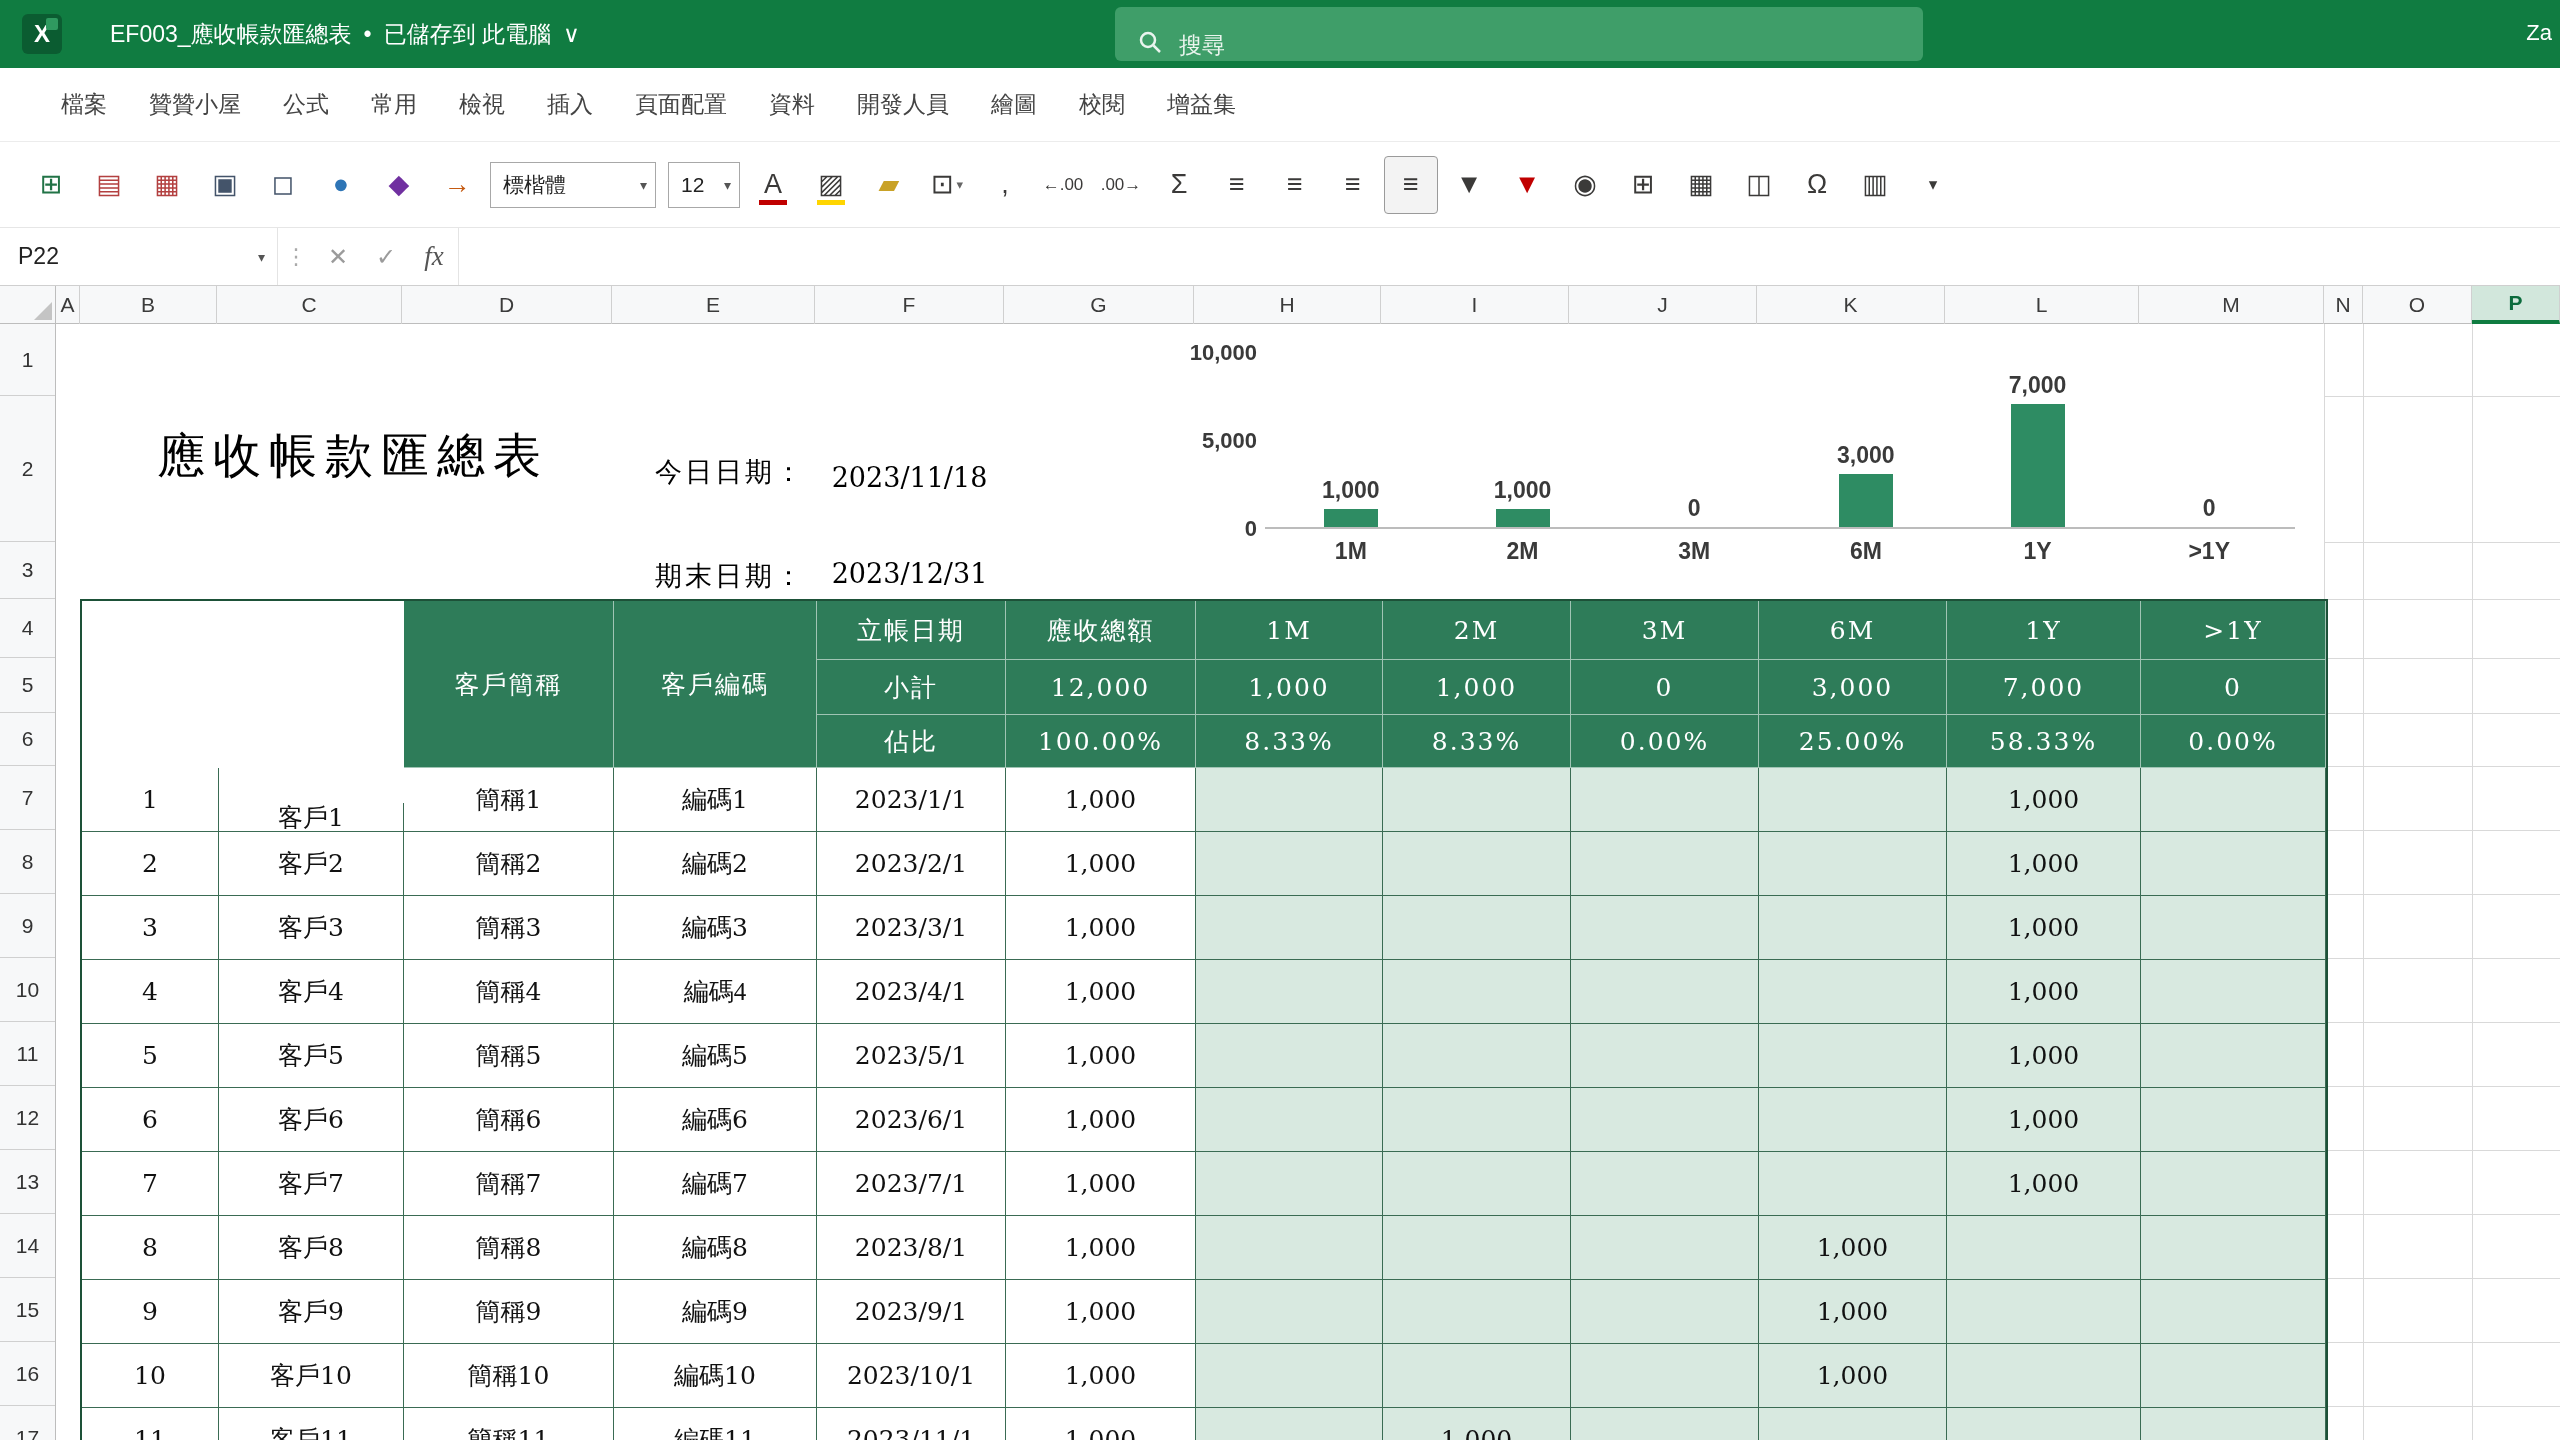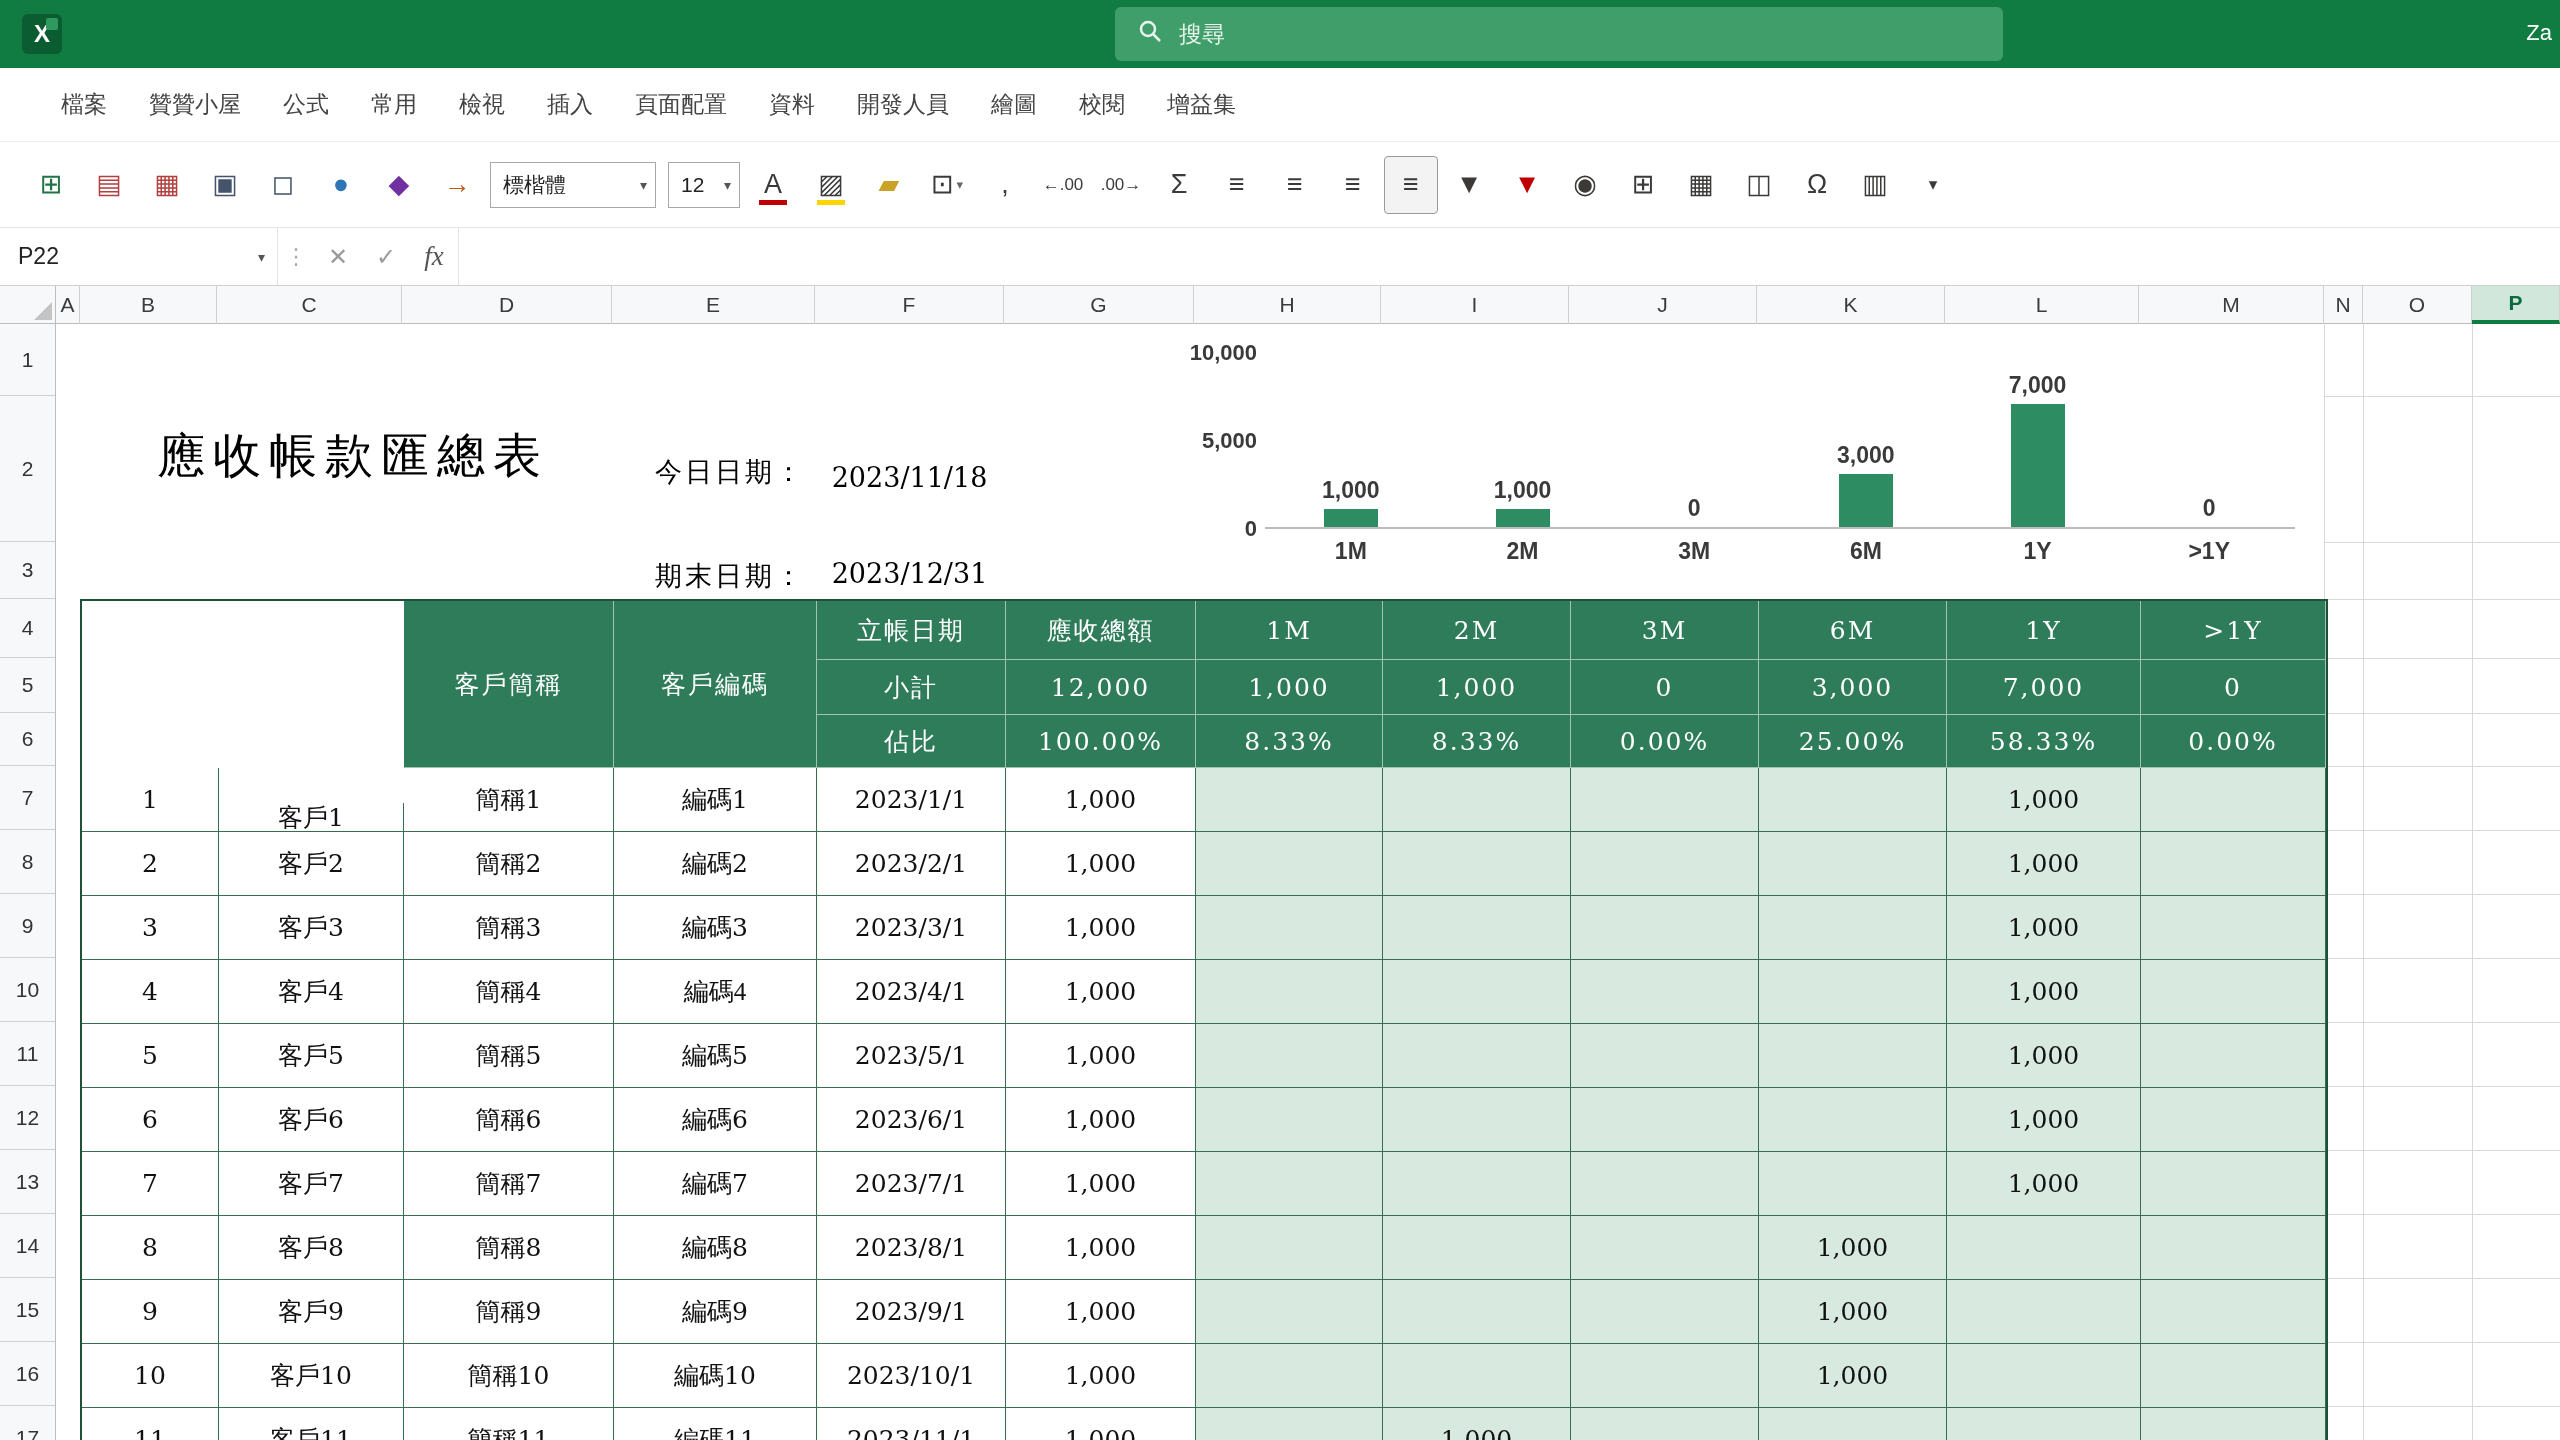--- a/index.html
+++ b/index.html
@@ -12,22 +12,22 @@
   
   .titlebar { position:absolute; top:0; left:0; width:2560px; height:68px;
     background:var(--tbgreen); color:#fff; }
   .appicon { position:absolute; left:22px; top:14px; width:40px; height:40px;
     background:#0b5c31; border-radius:6px; display:flex; align-items:center;
     justify-content:center; color:#fff; font-weight:bold; font-size:24px; }
   .appicon .sheetcorner { position:absolute; right:4px; top:4px; width:12px; height:12px;
     background:#2f9a60; border-radius:2px; }
   .doctitle { position:absolute; left:110px; top:0; height:68px; display:flex;
     align-items:center; gap:12px; font-size:23px; white-space:nowrap; }
-  .searchbox { position:absolute; left:1115px; top:7px; width:888px; height:54px;
-    background:var(--search); border-radius:6px; display:flex; align-items:center;
+  .searchbox { position:absolute; left:1115px; top:7px; width:808px; height:54px;
+    background:var(--search); border-radius:6px; display:flex; align-items:flex-end;
     gap:16px; padding-left:22px; color:#eaf5ee; font-size:23px; }
   .userbadge { position:absolute; right:8px; top:20px; font-size:22px; color:#fff; }
 
   
   .menubar { position:absolute; top:68px; left:0; width:2560px; height:74px;
     background:#fff; display:flex; align-items:center; padding-left:40px;
     border-bottom:1px solid #ececec; }
   .mtab { padding:0 21px; height:100%; display:flex; align-items:center;
     font-size:23px; color:#444; cursor:default; white-space:nowrap; }
 
@@ -125,20 +125,26 @@
   .td { background:#fff; color:#111; display:flex; align-items:center;
     justify-content:center; font-size:25px;
     border-right:1px solid #3a6b53; border-bottom:1px solid #3a6b53; }
   .td.aging { background:var(--aging); }
 </style>
 </head>
 <body>
 
 <div class="titlebar">
   <div class="appicon">X<div class="sheetcorner"></div></div>
+  <div class="doctitle">
+    <span>EF003_應收帳款匯總表</span>
+    <span>•</span>
+    <span>已儲存到 此電腦</span>
+    <span>∨</span>
+  </div>
   <div class="searchbox">
     <span>
       <svg width="26" height="26" viewBox="0 0 26 26">
           <circle cx="11" cy="11" r="7" stroke="#e9f4ee" stroke-width="2.5" fill="none"></circle>
           <line x1="16.5" y1="16.5" x2="23" y2="23" stroke="#e9f4ee" stroke-width="2.5"></line>
         </svg>
     </span>
     <span>搜尋</span>
   </div>
   <div class="userbadge">Za</div>

